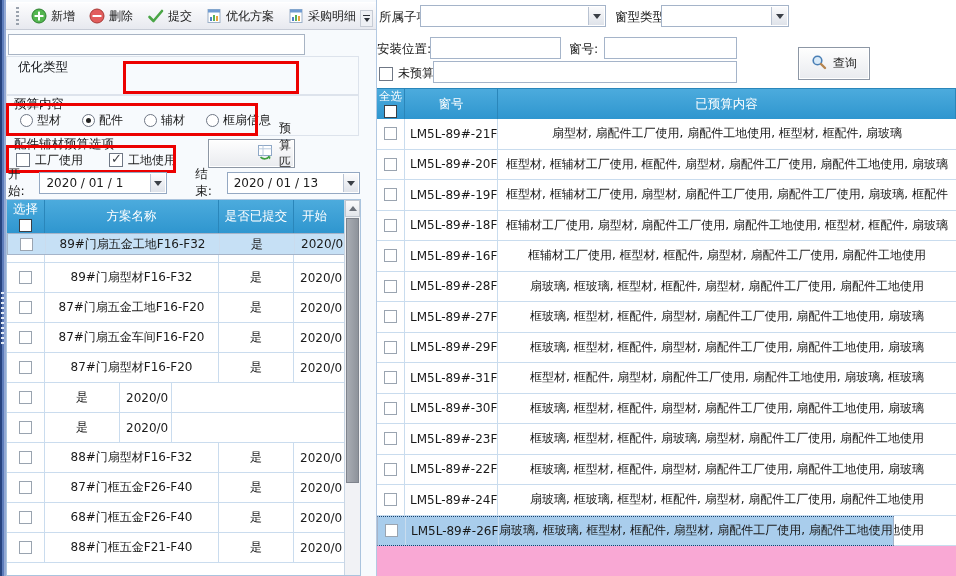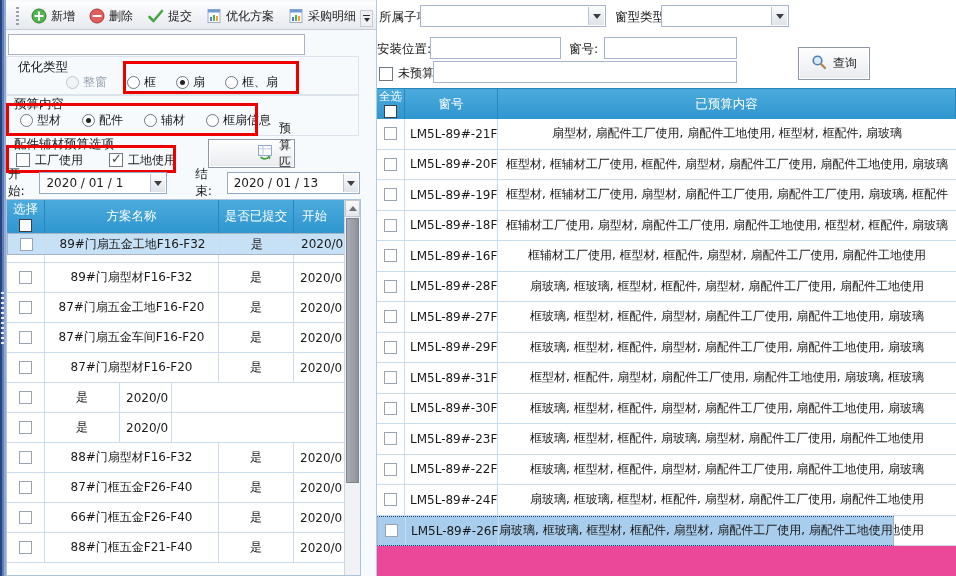--- a/index.html
+++ b/index.html
@@ -73,21 +73,21 @@
   .sb-thumb { position:absolute; top:18px; left:1px; width:13px; height:265px; background:linear-gradient(90deg,#a9adb4,#8e939b); border:1px solid #7e838c; }
 
   
   .rpanel { position:absolute; left:377px; top:0; width:579px; height:576px; background:#fff; }
   .flabel { position:absolute; font-size:12.5px; white-space:nowrap; }
   .sel { position:absolute; height:22px; border:1px solid #a5b4c9; background:#fff; }
   .selbtn { position:absolute; right:1px; top:1px; bottom:1px; width:16px; background:linear-gradient(#fbfbfc,#dfe3ea); border-left:1px solid #b9c3d2; display:flex; align-items:center; justify-content:center; }
   .inp { position:absolute; height:22px; border:1px solid #a5b4c9; background:#fff; padding:0 4px; font:inherit; }
   .querybtn { position:absolute; left:421px; top:47px; width:72px; height:33px; }
 
-  .rtable { position:absolute; left:0; top:88px; width:579px; height:488px; overflow:hidden; background:#ec4899; border-top:1px solid #2a86ba; }
+  .rtable { position:absolute; left:0; top:88px; width:579px; height:488px; overflow:hidden; background:#f9a8d4; border-top:1px solid #2a86ba; }
   .rhead { display:flex; height:30px; background:linear-gradient(180deg,#4cabdd,#2f96cf); color:#fff; }
   .rhc { border-right:1px solid #2a86ba; display:flex; align-items:center; justify-content:center; overflow:hidden; font-size:12.5px; }
   .rhc.r1 { flex-direction:column; justify-content:flex-start; padding-top:0; }
   .rrow { display:flex; height:30.5px; border-bottom:1px solid #c9dcee; background:#fff; }
   .rrow.sel { background:#a9cdec; border-top:1px dotted #16416e; border-bottom:1px dotted #16416e; }
   .rc1 { width:28px; flex:0 0 28px; border-right:1px solid #c9dcee; display:flex; align-items:center; justify-content:center; }
   .rc2 { width:93px; flex:0 0 93px; border-right:1px solid #c9dcee; display:flex; align-items:center; padding-left:5px; overflow:hidden; white-space:nowrap; }
   .rc3 { flex:1; display:flex; align-items:center; justify-content:center; overflow:hidden; white-space:nowrap; font-size:12px; }
 </style>
 </head>
@@ -155,38 +155,20 @@
     <div class="tb-over">
         <i></i>
         <b></b>
       </div>
   </div>
 
   <input class="plan-input" value="" style="">
 
   <div class="grpbox" style="left:0;top:56px;width:353px;height:39px;"></div>
   <div class="grp-label" style="left:12px;top:59px;">优化类型</div>
-  <div class="radio-row" id="optTypeRow" style="left:60px;top:72px;height:20px;gap:20px;">
-      <span class="radio disabled">
-        <i class="rc"></i>
-        <span>整窗</span>
-      </span>
-      <span class="radio off">
-        <i class="rc"></i>
-        <span>框</span>
-      </span>
-      <span class="radio on">
-        <i class="rc"></i>
-        <span>扇</span>
-      </span>
-      <span class="radio off">
-        <i class="rc"></i>
-        <span>框、扇</span>
-      </span>
-    </div>
   <div class="redbox" style="left:117px;top:61px;width:176px;height:33px;"></div>
 
   <div class="grpbox" style="left:0;top:95px;width:353px;height:41px;"></div>
   <div class="grp-label" style="left:8px;top:96px;">预算内容</div>
   <div class="radio-row" id="budgetRow" style="left:14px;top:110px;height:20px;gap:21px;">
       <span class="radio off">
         <i class="rc"></i>
         <span>型材</span>
       </span>
       <span class="radio on">
@@ -331,21 +313,21 @@
             <i class="cbx"></i>
           </span>
           <span class="lc c2">87#门框五金F26-F40</span>
           <span class="lc c3">是</span>
           <span class="lc c4">2020/0</span>
         </div>
         <div class="lrow">
           <span class="lc c1">
             <i class="cbx"></i>
           </span>
-          <span class="lc c2">66#门框五金F26-F40</span>
+          <span class="lc c2">68#门框五金F26-F40</span>
           <span class="lc c3">是</span>
           <span class="lc c4">2020/0</span>
         </div>
         <div class="lrow">
           <span class="lc c1">
             <i class="cbx"></i>
           </span>
           <span class="lc c2">88#门框五金F21-F40</span>
           <span class="lc c3">是</span>
           <span class="lc c4">2020/0</span>

